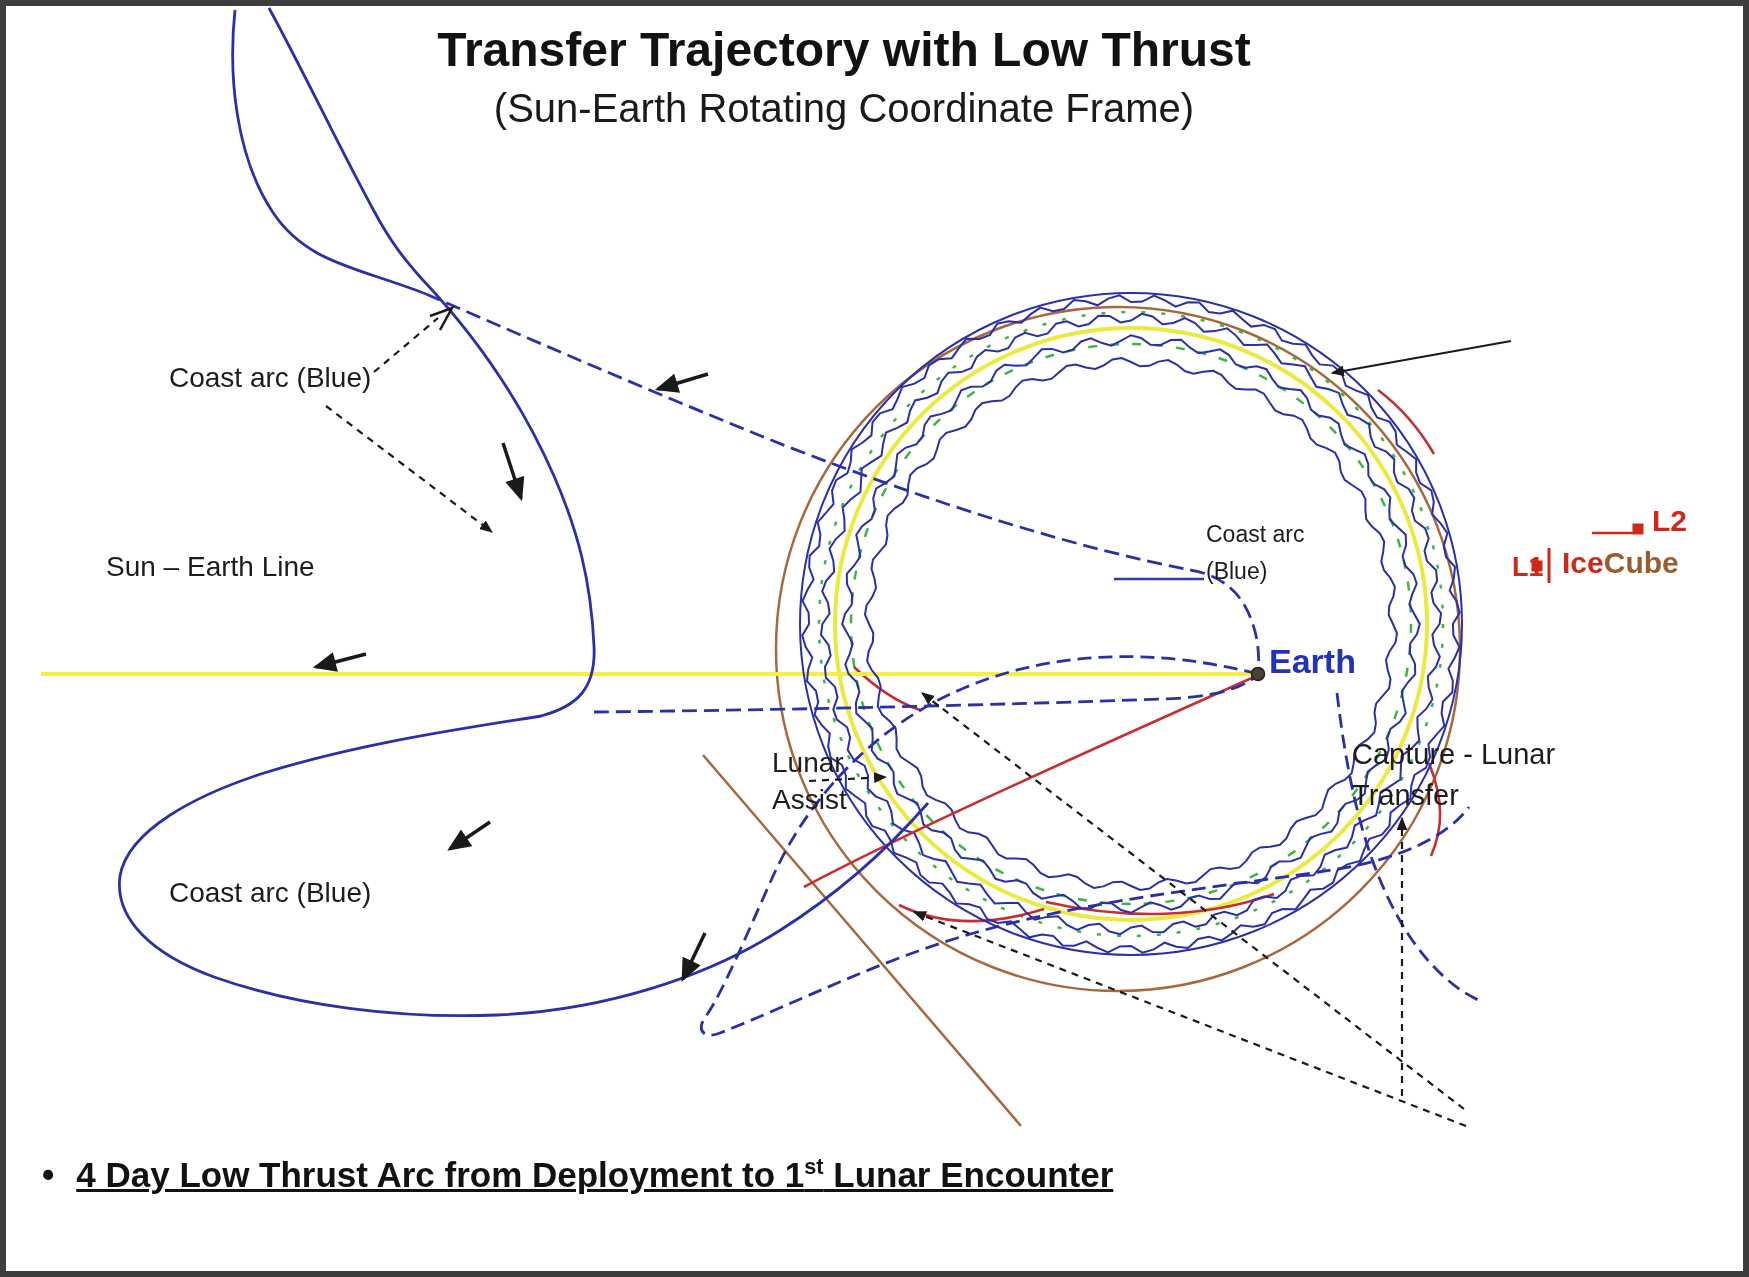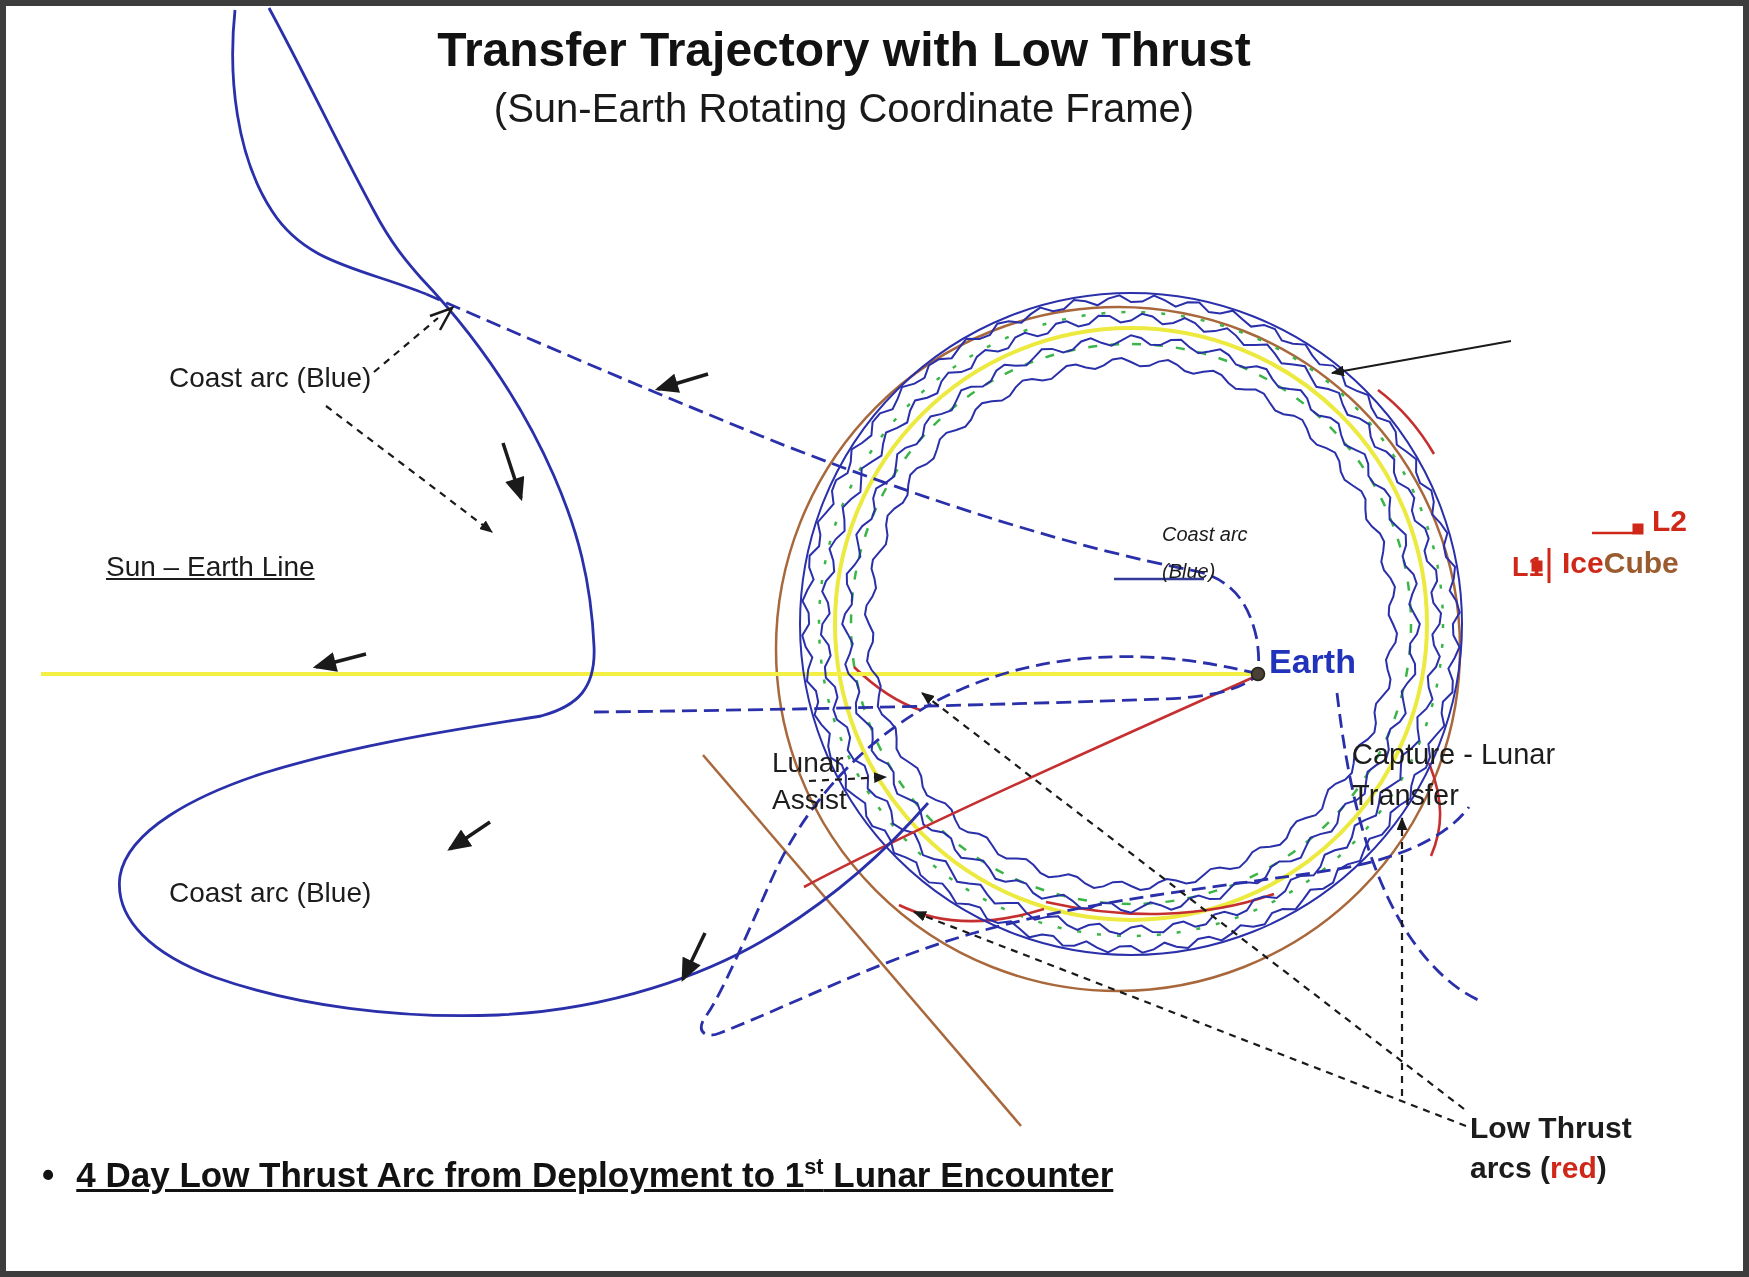--- a/index.html
+++ b/index.html
@@ -2,23 +2,23 @@
 <html><head>
 <meta charset="utf-8">
 <style>
   html,body{margin:0;padding:0;background:#888;}
   #fig{position:relative;width:1749px;height:1277px;background:#fff;border:6px solid #3d3d3d;box-sizing:border-box;overflow:hidden;font-family:"Liberation Sans",sans-serif;}
   #plot{position:absolute;left:0;top:0;}
   .lbl{position:absolute;white-space:nowrap;color:#1c1c1c;}
   #title{left:0;top:16px;width:1676px;text-align:center;font-size:48px;font-weight:bold;color:#121212;}
   #subtitle{left:0;top:80px;width:1676px;text-align:center;font-size:40px;color:#1a1a1a;}
   #coast-top{left:163px;top:356px;font-size:28px;}
-  #sun-earth{left:100px;top:545px;font-size:28px;text-decoration:underline;}
+  #sun-earth{left:100px;top:545px;font-size:28px;}
   #coast-bottom{left:163px;top:871px;font-size:28px;}
-  #coast-mid{left:1156px;top:510px;font-size:20px;line-height:37px;font-style:italic;}
+  #coast-mid{left:1200px;top:510px;font-size:23px;line-height:37px;}
   #earth{left:1263px;top:636px;font-size:34px;font-weight:bold;}
   #lunar-assist{left:766px;top:738px;font-size:28px;line-height:37px;}
   #capture{left:1346px;top:728px;font-size:29px;line-height:41px;}
   #lunar-orbit{left:1462px;top:246px;font-size:29px;line-height:41px;}
   #l2{left:1646px;top:498px;font-size:30px;font-weight:bold;}
   #icecube{left:1556px;top:540px;font-size:30px;font-weight:bold;}
   #low-thrust{left:1464px;top:1102px;font-size:30px;font-weight:bold;line-height:40px;}
   .bullet{left:36px;font-size:35px;font-weight:bold;color:#121212;}
   #bullet1{top:1148px;text-decoration:underline;} #bullet2{top:1214px;}
   .bdot{display:inline-block;margin-right:22px;}
@@ -131,22 +131,18 @@
     <div>Transfer</div>
   </div>
 
 
   <div id="l2" class="lbl" style="color:#d02818">L2</div>
 
   <div id="icecube" class="lbl">
     <span style="color:#d02818">Ice</span><span style="color:#9a5b2e">Cube</span>
   </div>
 
-  <div id="low-thrust" class="lbl">
-    <div>Low Thrust</div>
-    <div><span>arcs (</span><span style="color:#d02818">red</span><span>)</span></div>
-  </div>
 
   <div id="bullet1" class="lbl bullet">
     <span class="bdot">•</span><span>4 Day Low Thrust Arc from Deployment to 1</span><sup>st</sup><span> Lunar Encounter</span>
   </div>
 
 </div>
 
 </body></html>

